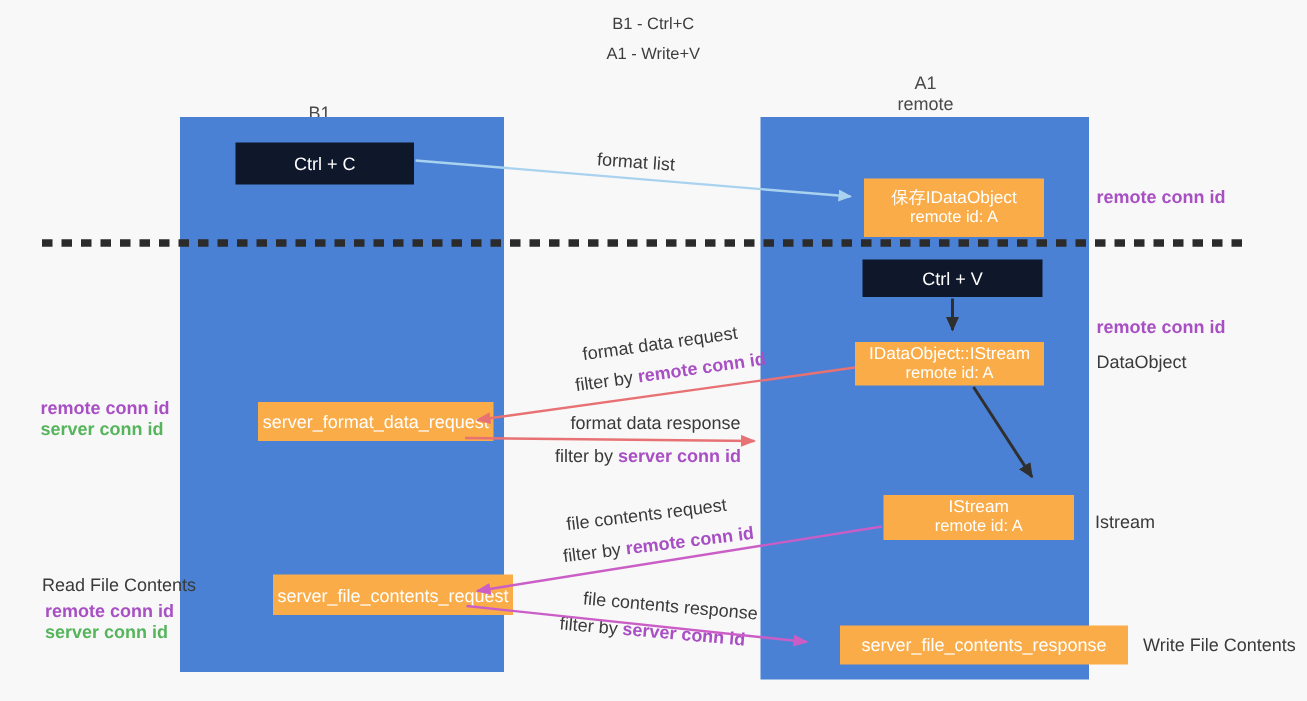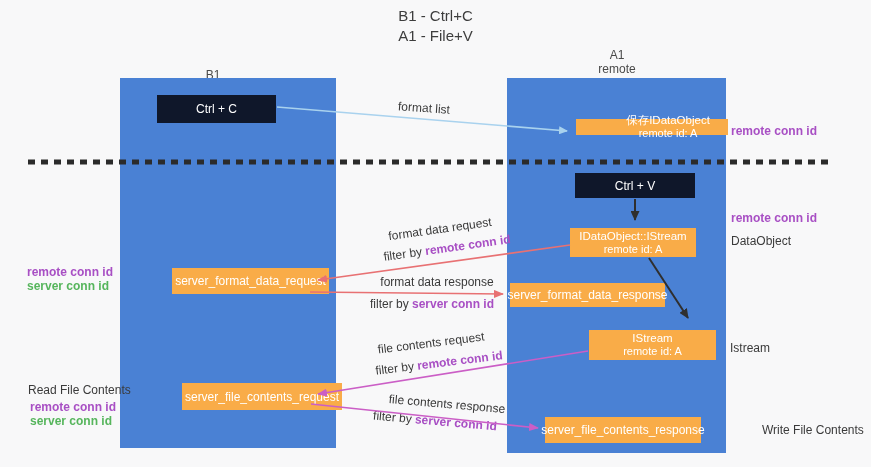--- a/index.html
+++ b/index.html
@@ -1,19 +1,19 @@
 <!DOCTYPE html>
 <html><head>
 <meta charset="utf-8">
 <style>
   html,body{margin:0;padding:0;background:#f8f8f9;font-family:"Liberation Sans",sans-serif;}
   #canvas{position:relative;width:871px;height:467px;background:#f8f8f9;overflow:hidden;}
 
   .title{position:absolute;left:0;top:6px;width:871px;text-align:center;
-         font-size:15px;line-height:20px;color:#3d3d3d;}
+         font-size:11px;line-height:20px;color:#3d3d3d;}
   .col-header{position:absolute;text-align:center;font-size:12px;line-height:14px;color:#4a4a4a;}
   .col{position:absolute;background:#4a81d4;z-index:1;}
 
   .box{position:absolute;z-index:2;display:flex;flex-direction:column;align-items:center;
        justify-content:center;color:#ffffff;text-align:center;}
   .box-green{background:#0f172a;font-size:12px;}
   .box-orange{background:#f9ac48;font-size:12px;}
   .box .l2{font-size:11px;line-height:13px;}
   .box .l1{font-size:11.5px;line-height:13px;}
   .box-one{font-size:12px;}
@@ -27,21 +27,21 @@
 
   svg.overlay{position:absolute;left:0;top:0;z-index:3;pointer-events:none;}
 </style>
 </head>
 <body>
 
 <div id="canvas">
 
   <div class="title">
     <div>B1 - Ctrl+C</div>
-    <div>A1 - File+V</div>
+    <div>A1 - Write+V</div>
   </div>
 
   <div class="col-header" style="left:153px;top:52px;width:120px;margin-top:16px;">
     <div>B1</div>
     <div>connection</div>
   </div>
   <div class="col-header" style="left:557px;top:48px;width:120px;">
     <div>A1</div>
     <div>remote</div>
   </div>
@@ -52,39 +52,36 @@
   <div class="box box-green box-one" style="left:157px;top:95px;width:119px;height:28px;">
     <span>Ctrl + C</span>
   </div>
   <div class="box box-orange box-one" style="left:152px;top:268px;width:157px;height:26px;margin-left:20px;">
     <span>server_format_data_request</span>
   </div>
   <div class="box box-orange box-one" style="left:150px;top:383px;width:160px;height:27px;margin-left:32px;">
     <span>server_file_contents_request</span>
   </div>
 
-  <div class="box box-orange" style="left:576px;top:119px;width:120px;height:16px;padding-left:32px;">
+  <div class="box box-orange" style="left:576px;top:119px;width:120px;height:39px;">
     <span class="l1">保存IDataObject</span>
     <span class="l2">remote id: A</span>
   </div>
   <div class="box box-green box-one" style="left:575px;top:173px;width:120px;height:25px;">
     <span>Ctrl + V</span>
   </div>
   <div class="box box-orange" style="left:570px;top:228px;width:126px;height:29px;">
     <span class="l1">IDataObject::IStream</span>
     <span class="l2">remote id: A</span>
   </div>
-  <div class="box box-orange box-one" style="left:510px;top:283px;width:155px;height:24px;">
-    <span>server_format_data_response</span>
-  </div>
   <div class="box box-orange" style="left:589px;top:330px;width:127px;height:30px;">
     <span class="l1">IStream</span>
     <span class="l2">remote id: A</span>
   </div>
-  <div class="box box-orange box-one" style="left:545px;top:417px;width:156px;height:26px;text-align:center;">
+  <div class="box box-orange box-one" style="left:560px;top:417px;width:192px;height:26px;text-align:center;">
     <span>server_file_contents_response</span>
   </div>
 
   <div class="lbl lbl-purple" style="left:731px;top:124px;">remote conn id</div>
   <div class="lbl lbl-purple" style="left:731px;top:211px;">remote conn id</div>
   <div class="lbl" style="left:731px;top:234px;">DataObject</div>
   <div class="lbl" style="left:730px;top:341px;">Istream</div>
   <div class="lbl" style="left:734px;top:423px;margin-left:28px;">Write File Contents</div>
 
   <div class="lbl lbl-purple" style="left:27px;top:265px;">remote conn id</div>

